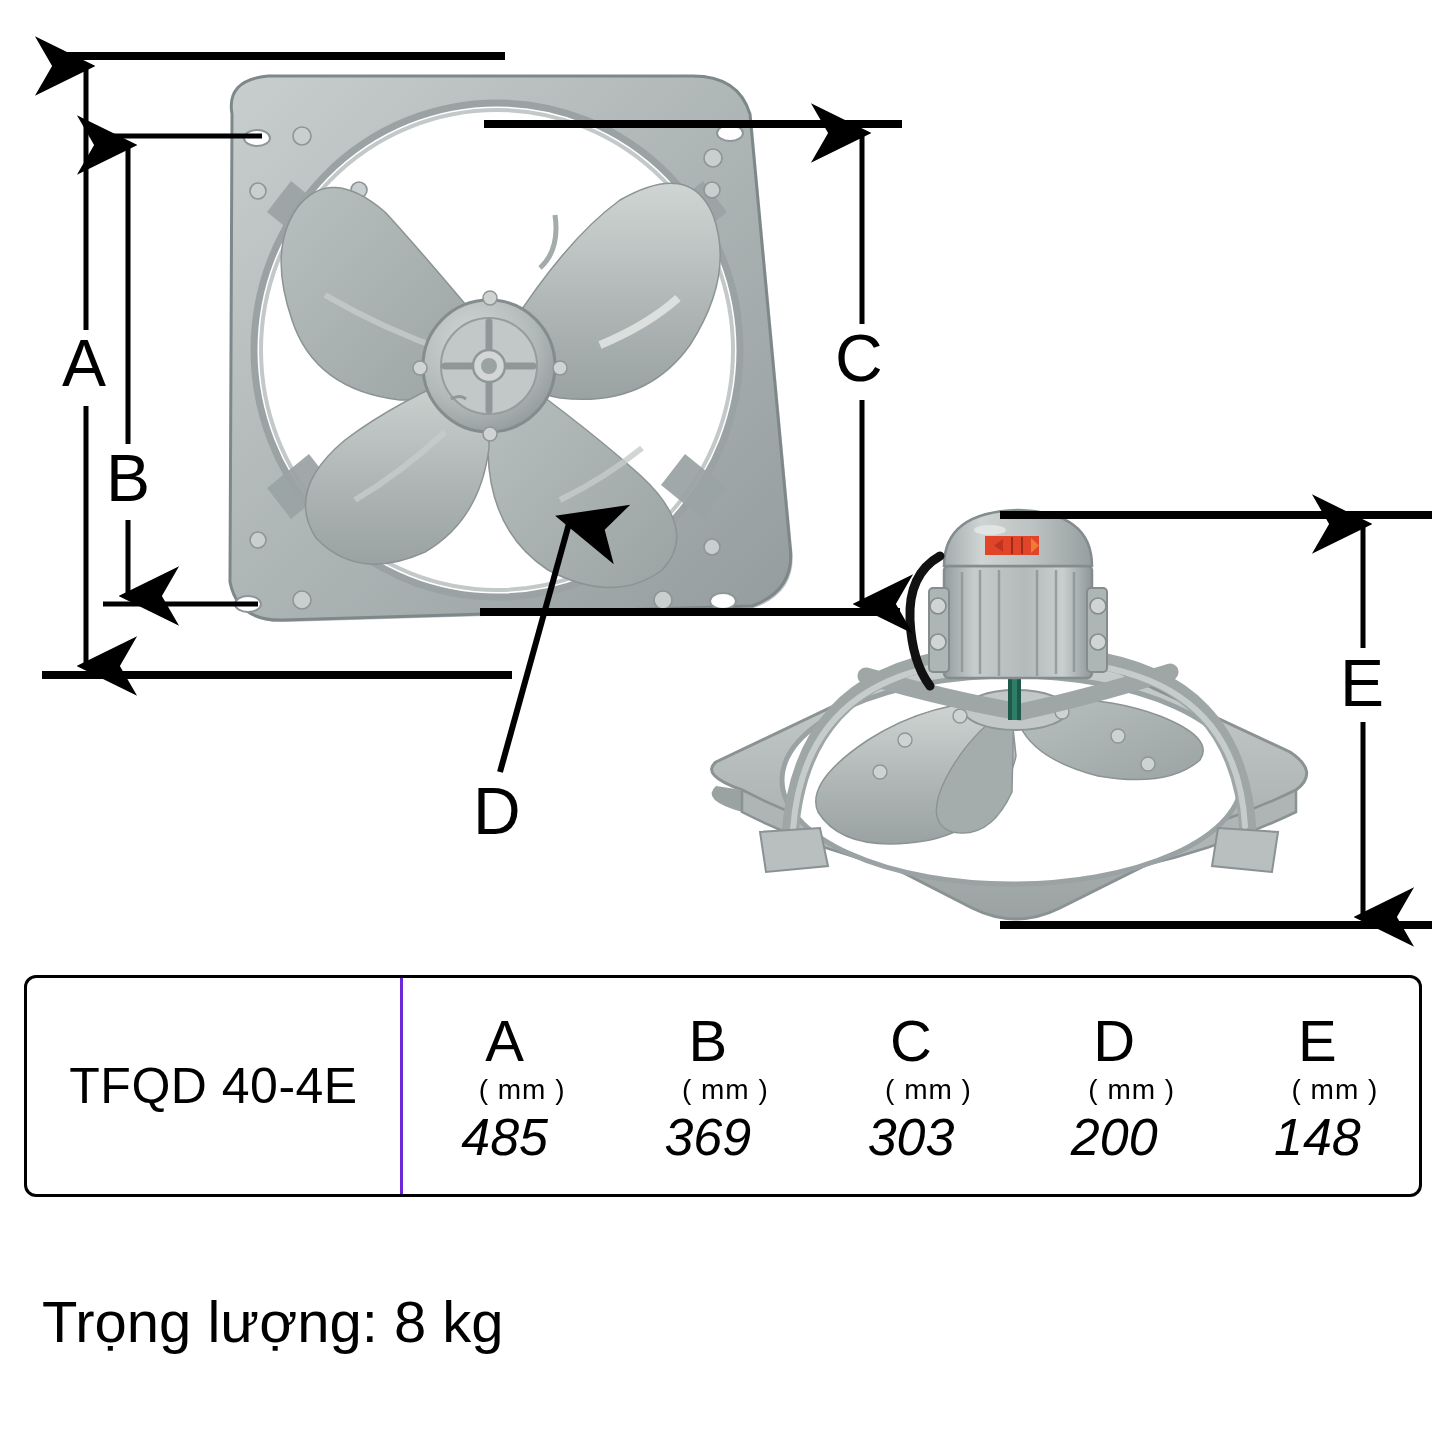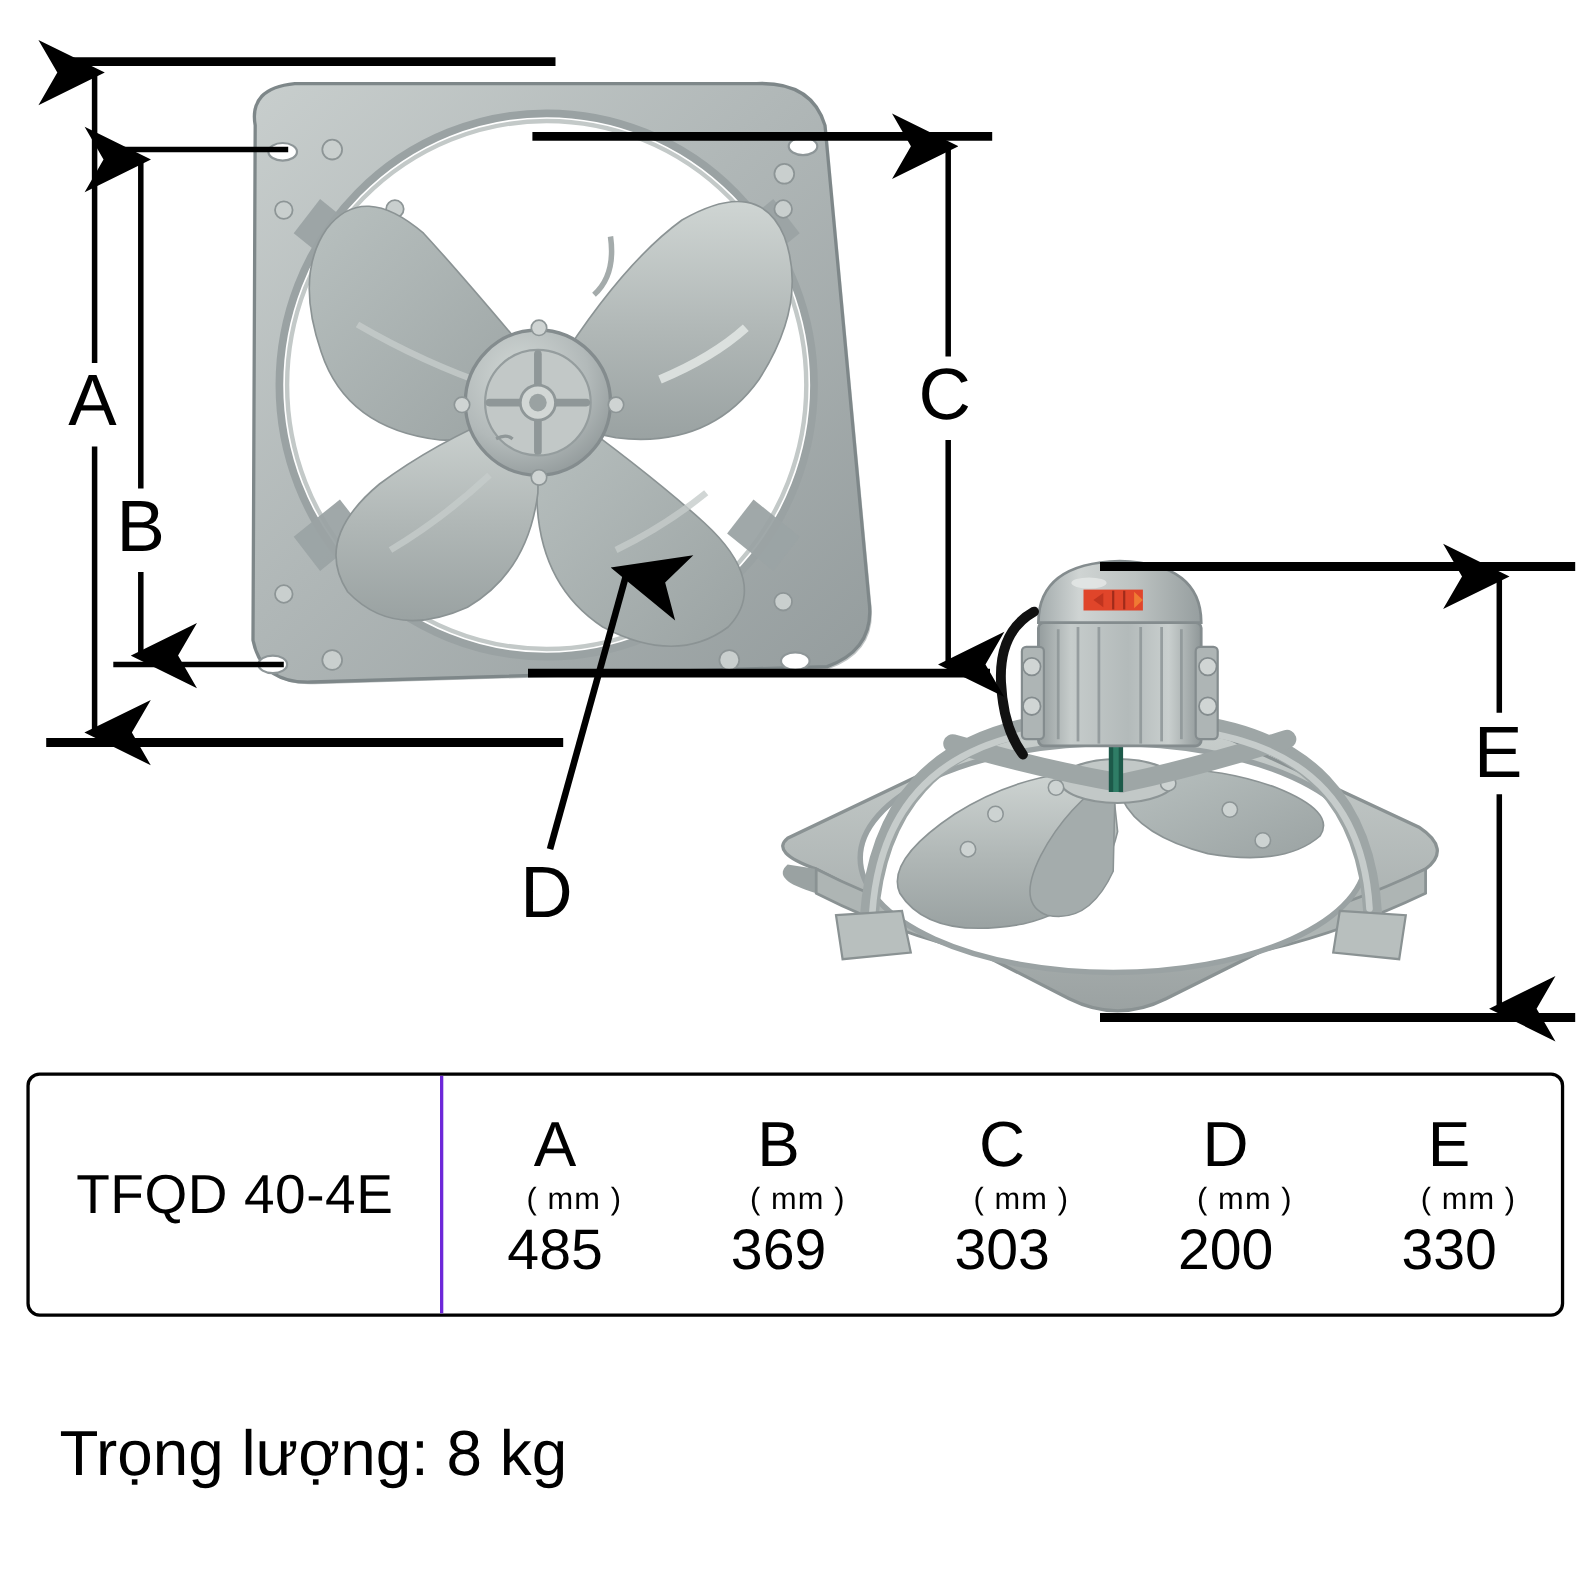--- a/index.html
+++ b/index.html
@@ -16,25 +16,25 @@
   }
   #spec-model-cell{
     width:376px;border-right:3px solid #6d28d9;box-sizing:border-box;
     display:flex;align-items:center;justify-content:center;
   }
   #spec-model-cell .model-text{font-size:50px;letter-spacing:.5px;white-space:nowrap;}
   #spec-dims{flex:1;display:flex;}
   .dim-col{flex:1;display:flex;flex-direction:column;align-items:center;justify-content:center;padding-top:6px;}
   .dim-col .dim-letter{font-size:58px;line-height:1.02;}
   .dim-col .dim-unit{font-size:28px;line-height:1.35;letter-spacing:1px;margin-left:35px;}
-  .dim-col .dim-value{font-size:52px;line-height:1.12;}
+  .dim-col .dim-value{font-size:52px;line-height:1.12;font-style:italic;}
 
   
   #weight-caption{
-    position:absolute;left:54px;top:1288px;font-size:58px;white-space:nowrap;
+    position:absolute;left:42px;top:1288px;font-size:58px;white-space:nowrap;
   }
 
   
   #label-A{left:62px;top:330px;font-size:66px;}
   #label-B{left:106px;top:445px;font-size:66px;}
   #label-C{left:835px;top:325px;font-size:66px;}
   #label-D{left:473px;top:778px;font-size:66px;}
   #label-E{left:1340px;top:650px;font-size:66px;}
 </style>
 </head>
@@ -307,20 +307,20 @@
         <span class="dim-value">303</span>
       </div>
       <div class="dim-col">
         <span class="dim-letter">D</span>
         <span class="dim-unit">( mm )</span>
         <span class="dim-value">200</span>
       </div>
       <div class="dim-col">
         <span class="dim-letter">E</span>
         <span class="dim-unit">( mm )</span>
-        <span class="dim-value">330</span>
+        <span class="dim-value">148</span>
       </div>
     </div>
   </div>
 
   <div id="weight-caption">Trọng lượng: 8 kg</div>
 
 </div>
 
 </body></html>

